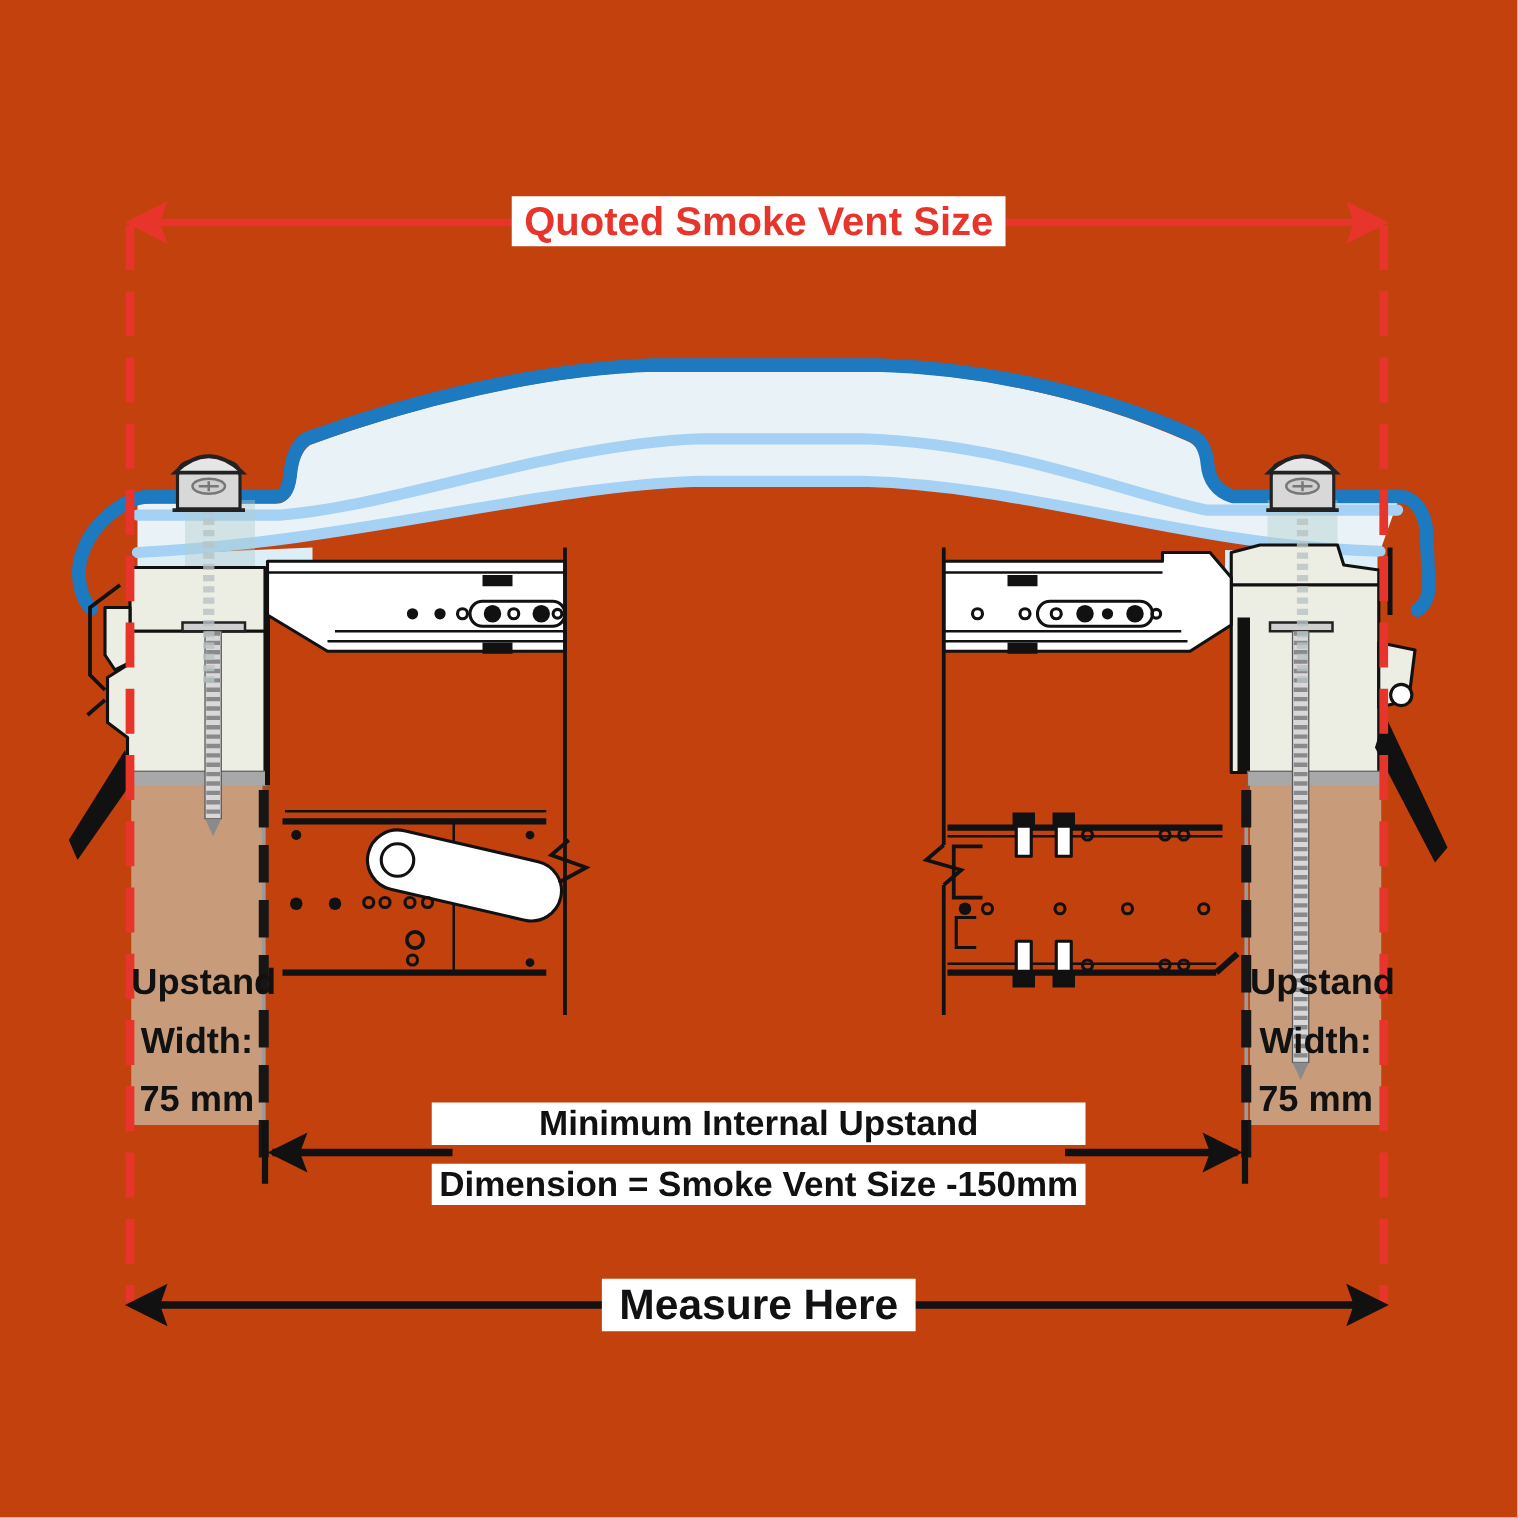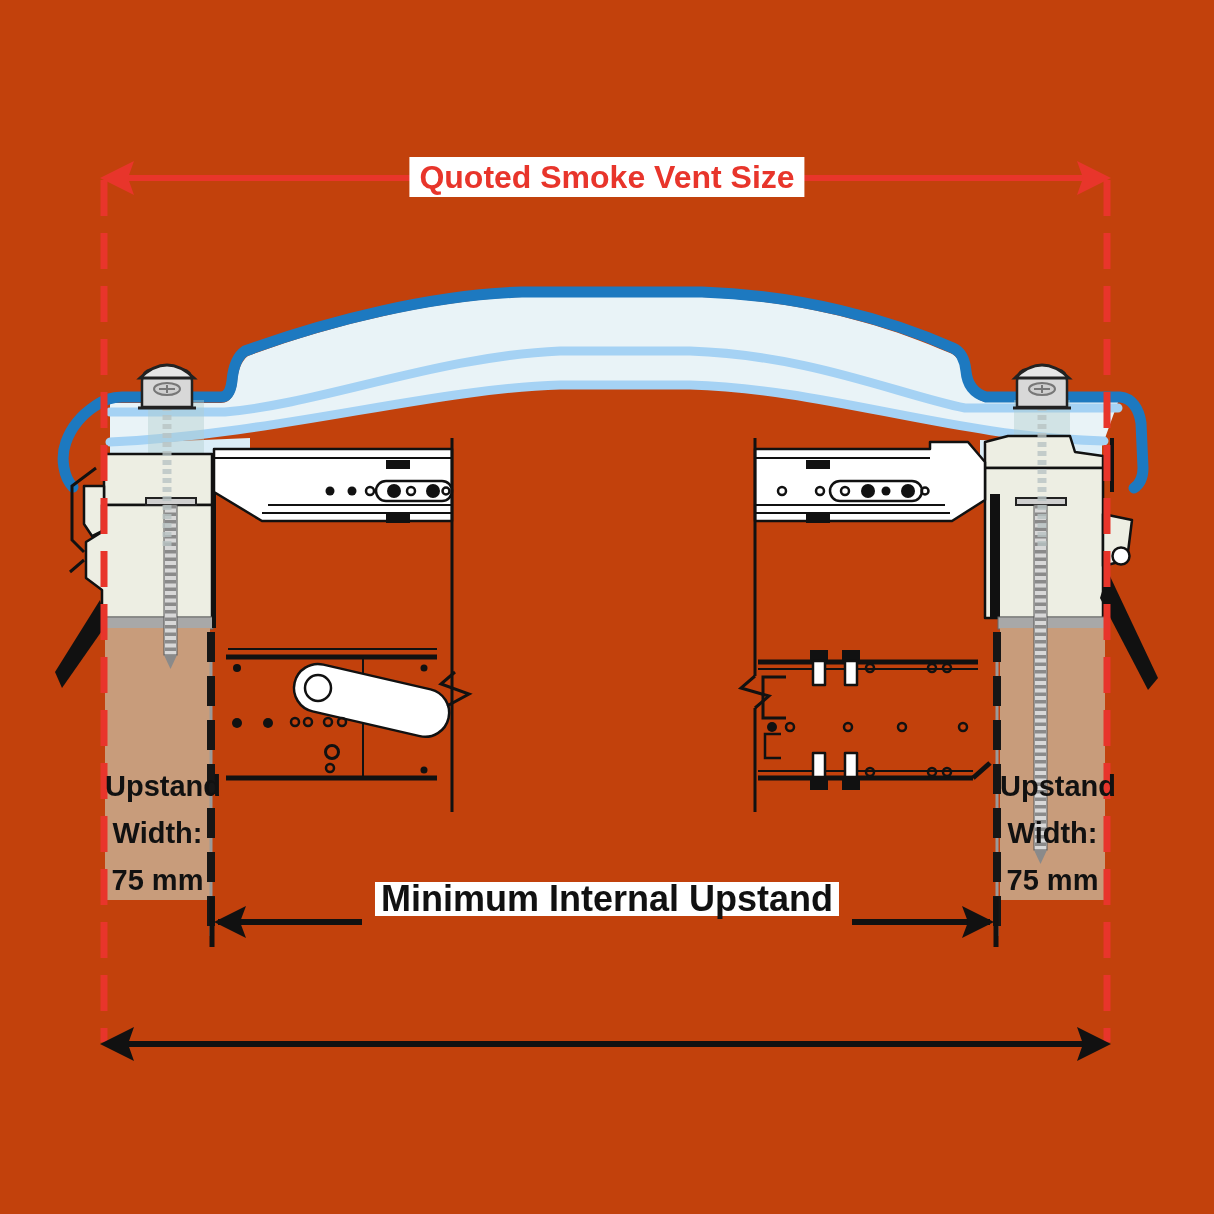--- a/index.html
+++ b/index.html
@@ -36,21 +36,21 @@
   .dim-blk{stroke:var(--annotation_black);fill:none;}
   .dim-blk-fill{fill:var(--annotation_black);}
   .screw-body{fill:var(--fixing_grey);stroke:#222;stroke-width:2.5;}
   .teal-band{fill:rgba(176,205,205,0.42);}
 
   
   .dim-label{position:absolute;transform:translateX(-50%);background:#ffffff;white-space:nowrap;font-weight:700;}
   #quoted-label{left:607px;top:157px;font-size:32px;line-height:40px;color:var(--dimension_red);padding:0 10px;}
   #measure-label{left:607px;top:1023px;font-size:34px;line-height:42px;color:var(--annotation_black);padding:0 14px;}
   #internal-label{left:607px;top:882px;text-align:center;color:var(--annotation_black);background:transparent;}
-  #internal-label .l1{display:block;background:#fff;font-size:36px;line-height:34px;padding:0 6px;}
+  #internal-label .l1{display:block;background:#fff;font-size:28px;line-height:34px;padding:0 6px;}
   #internal-label .l2{display:block;background:#fff;font-size:28px;line-height:33px;margin-top:15px;padding:0 6px;}
   .upstand-label{position:absolute;width:105px;text-align:center;font-weight:700;font-size:29px;line-height:47px;color:#111;}
   #upstand-label-left{left:105px;top:763px;}
   #upstand-label-right{left:1000px;top:763px;}
 </style>
 </head>
 <body>
 
 <div id="stage">
 
@@ -284,22 +284,26 @@
       <polygon class="dim-blk-fill" points="1111,1044 1077,1027 1083,1044 1077,1061"></polygon>
     </g>
   </svg>
 
   <div class="dim-label" id="quoted-label">
     <span>Quoted Smoke Vent Size</span>
   </div>
 
   <div class="dim-label" id="internal-label">
     <span class="l1">Minimum Internal Upstand</span>
-  </div>
-
+    <span class="l2">Dimension = Smoke Vent Size -150mm</span>
+  </div>
+
+  <div class="dim-label" id="measure-label">
+    <span>Measure Here</span>
+  </div>
 
   <div class="upstand-label" id="upstand-label-left">
     <span style="display:block">Upstand</span>
     <span style="display:block">Width:</span>
     <span style="display:block">75 mm</span>
   </div>
 
   <div class="upstand-label" id="upstand-label-right">
     <span style="display:block">Upstand</span>
     <span style="display:block">Width:</span>

